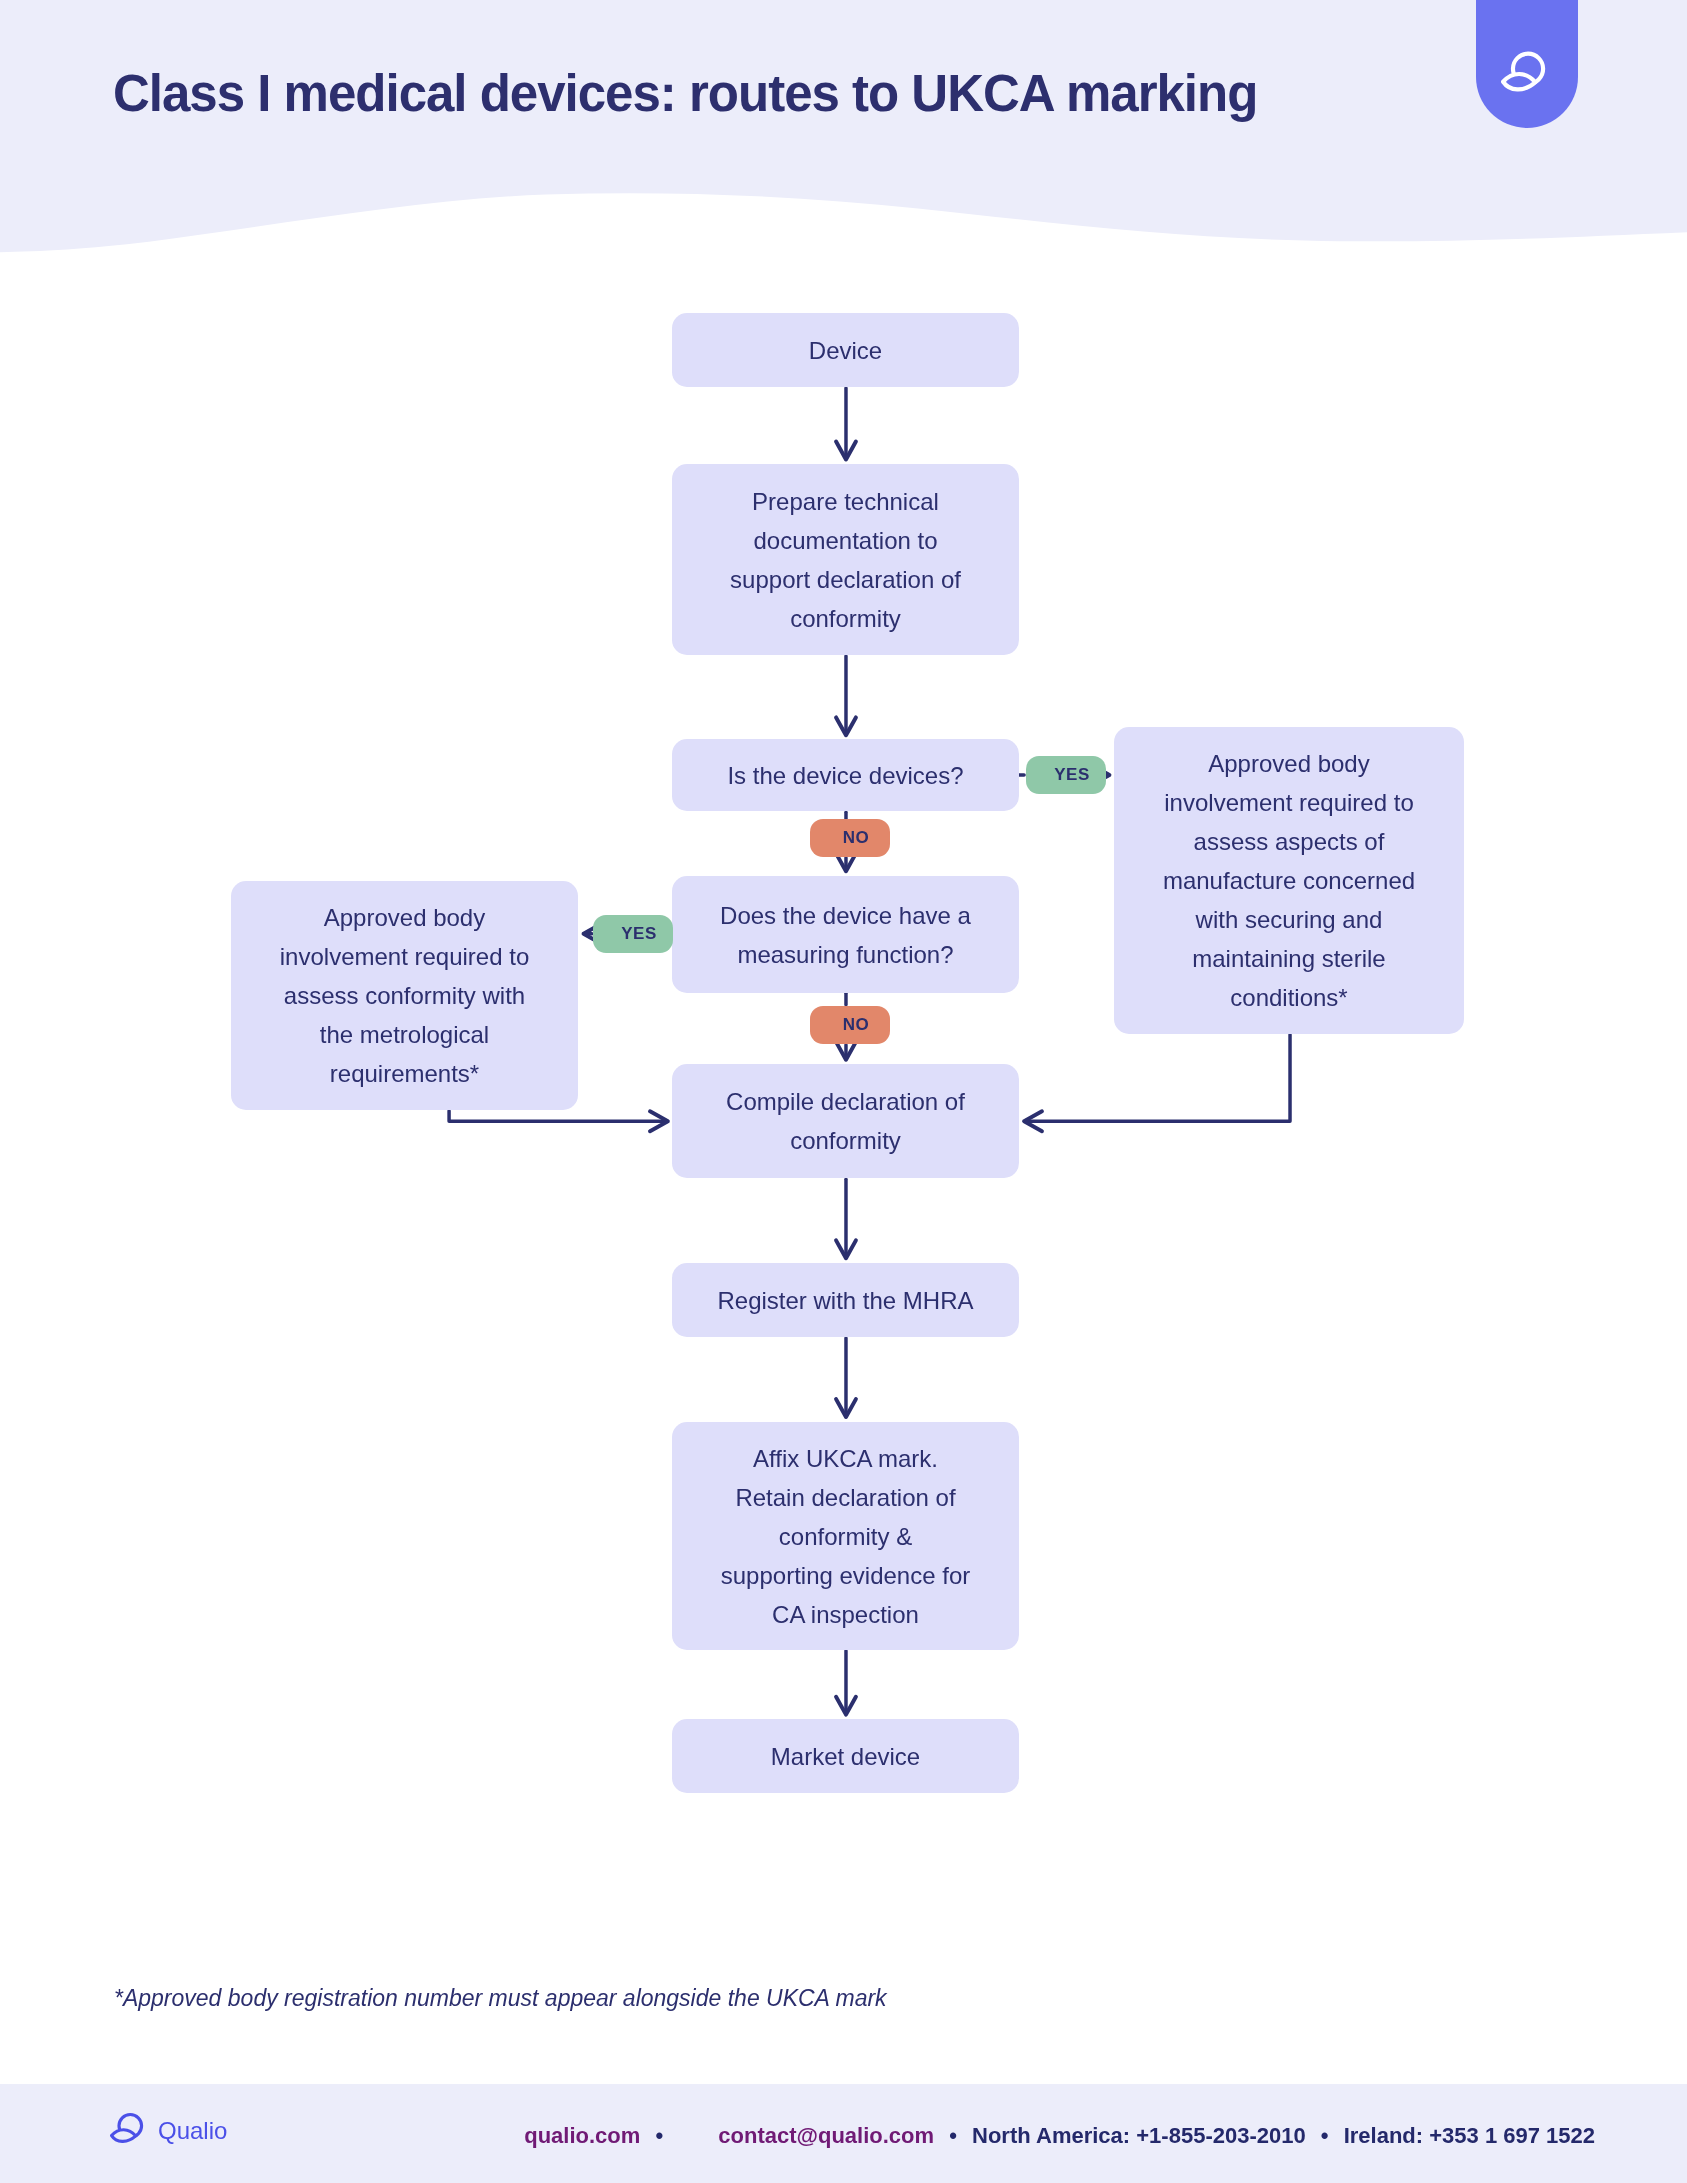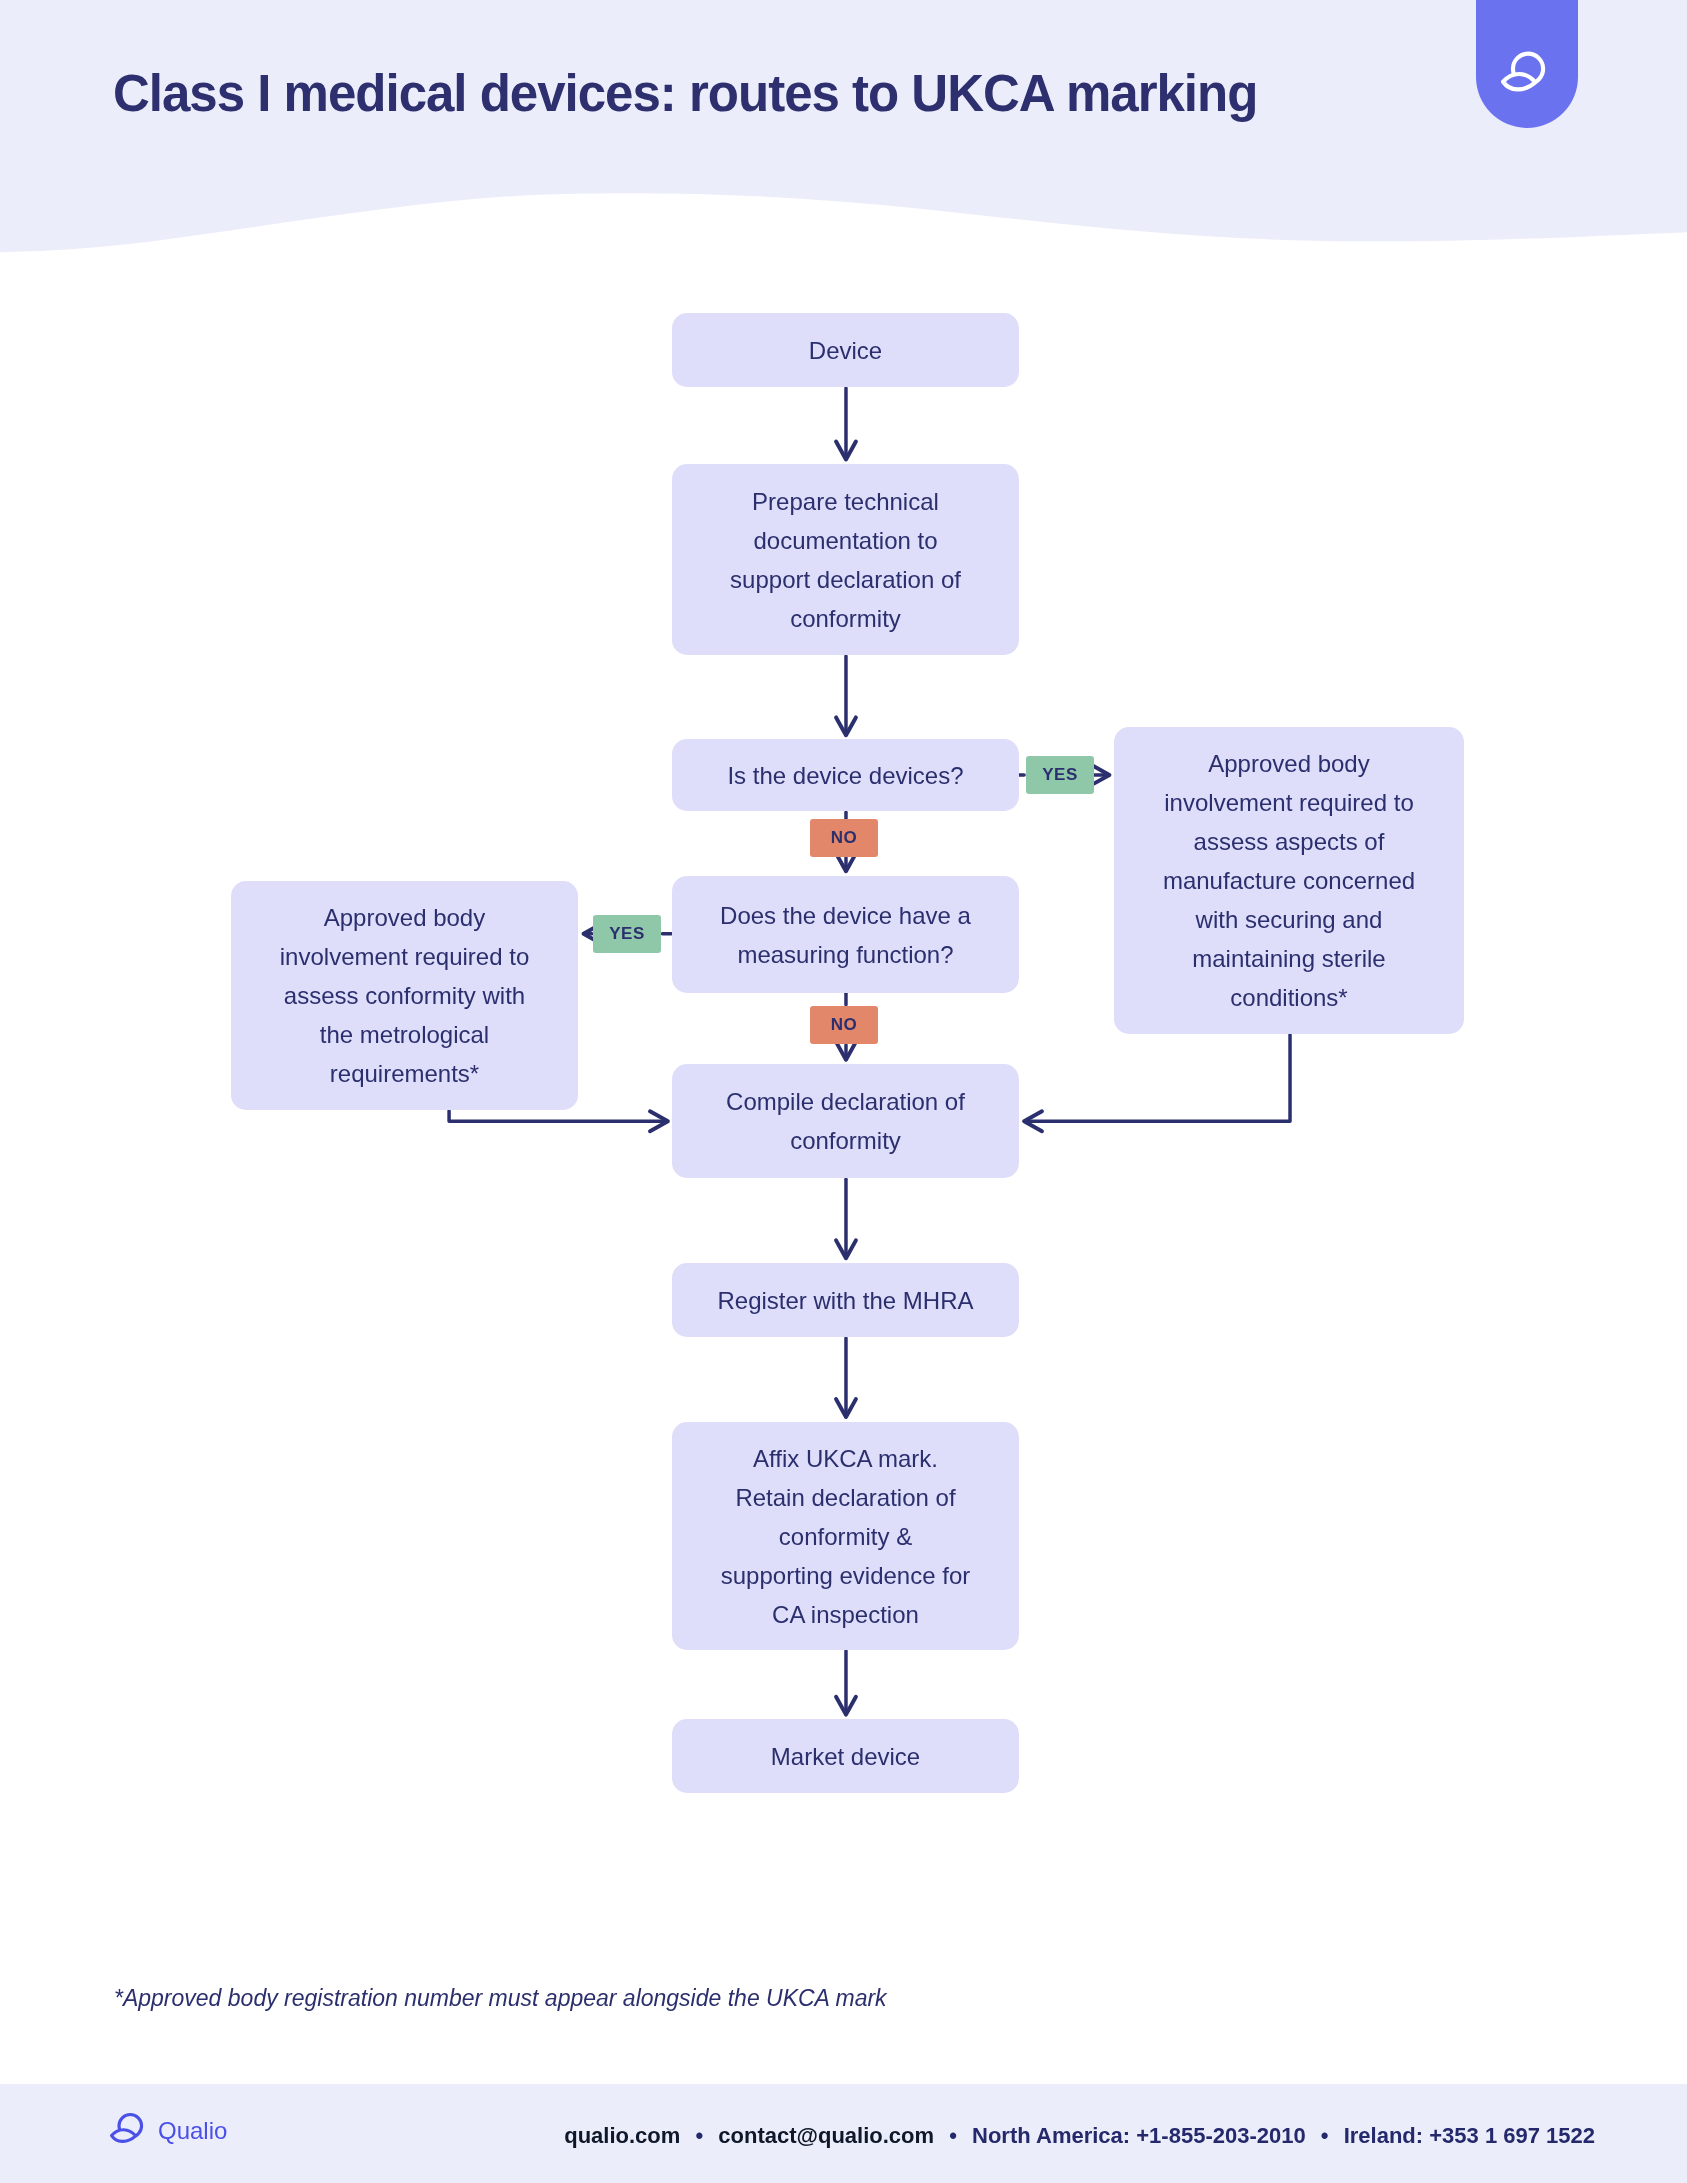--- a/index.html
+++ b/index.html
@@ -30,23 +30,23 @@
   #n-sterile  { left:672px; top:739px; width:347px; height:72px; }
   #n-sterile-approved { left:1114px; top:727px; width:350px; height:307px; }
   #n-measuring{ left:672px; top:876px; width:347px; height:117px; }
   #n-metrological { left:231px; top:881px; width:347px; height:229px; }
   #n-compile  { left:672px; top:1064px; width:347px; height:114px; }
   #n-register { left:672px; top:1263px; width:347px; height:74px; }
   #n-affix    { left:672px; top:1422px; width:347px; height:228px; }
   #n-market   { left:672px; top:1719px; width:347px; height:74px; }
   
   .badge {
-    position:absolute; width:68px; height:38px; border-radius:3px;
+    position:absolute; width:68px; height:38px; border-radius:13px;
     display:flex; align-items:center; justify-content:center;
-    font-size:17px; font-weight:bold; letter-spacing:0.5px; color:#2b2f6e;
+    font-size:17px; font-weight:bold; letter-spacing:0.5px; color:#2b2f6e;padding-left:12px;
   }
   .badge.yes { background:#8fc8a8; }
   .badge.no  { background:#e2876a; }
   #b-yes-sterile   { left:1026px; top:756px; }
   #b-no-sterile    { left:810px; top:819px; }
   #b-yes-measuring { left:593px; top:915px; }
   #b-no-measuring  { left:810px; top:1006px; }
   
   #connectors { position:absolute; left:0; top:0; width:1687px; height:2183px; }
   #connectors line, #connectors polyline {
@@ -64,21 +64,21 @@
   }
   #footer-brand { position:absolute; left:110px; top:27px; display:flex; align-items:center; }
   #footer-brand svg { display:block; }
   #footer-brand-name {
     margin-left:9px; font-size:24px; color:#4b50e8; font-weight:normal; letter-spacing:0;
   }
   #footer-contact {
     position:absolute; right:92px; top:39px;
     font-size:22px; font-weight:bold; color:#24296b; white-space:nowrap;
   }
-  #footer-contact .lnk { color:#0f172a; }
+  #footer-contact .lnk { color:#701a75;margin-left:40px; }
   #footer-contact .dot { color:#24296b; padding:0 9px; }
 </style>
 </head>
 <body>
 
 <div id="page">
 
   <svg id="header-wave" viewBox="0 0 3400 560" xmlns="http://www.w3.org/2000/svg">
     <path fill="#ecedfa" d="M0,0 H3400 V468
       C3150,479 2950,488 2700,486

